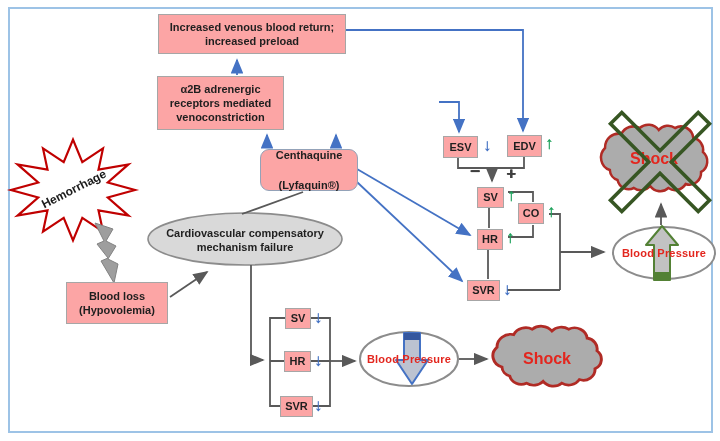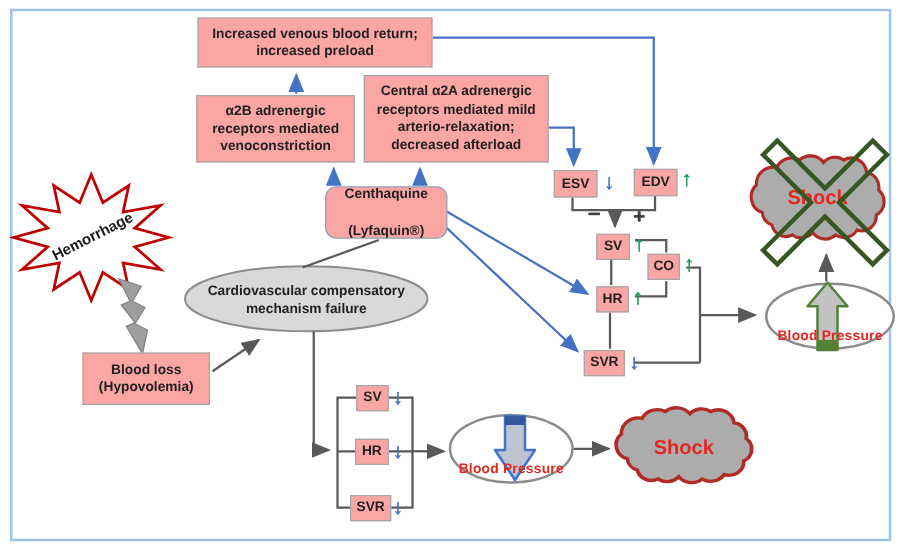--- a/index.html
+++ b/index.html
@@ -22,21 +22,21 @@
     position:absolute;width:16px;text-align:center;font-size:17px;font-weight:900;
     line-height:23px;z-index:4;text-shadow:0.6px 0 0 currentColor;
   }
   .ind.up{color:#1CA15A;}
   .ind.down{color:#4472C4;}
   .sym{position:absolute;z-index:4;color:#3f3f3f;font-weight:900;text-align:center;
        text-shadow:0.7px 0 0 currentColor;}
   .redtx{color:#E3261E;}
   #hemorrhage-text{transform:rotate(-27deg);font-size:12px;color:#1a1a1a;}
   #shock-top-text,#shock-bottom-text{font-size:16px;}
-  .bptx{font-size:11px;letter-spacing:0.2px;margin-top:16px;}
+  .bptx{font-size:11px;letter-spacing:0.2px;}
 </style>
 </head>
 <body>
 
 <div id="figure">
   <div id="frame"></div>
 
   <svg class="layer" width="720" height="441" viewBox="0 0 720 441">
     <defs>
       <marker id="ab" markerWidth="9" markerHeight="7" refX="7.5" refY="3.5" orient="auto">
@@ -109,26 +109,20 @@
     <div>Increased venous blood return;</div>
     <div>increased preload</div>
   </div>
 
   <div class="box" style="left:157px;top:76px;width:127px;height:54px;">
     <div>α2B adrenergic</div>
     <div>receptors mediated</div>
     <div>venoconstriction</div>
   </div>
 
-  <div class="box" style="left:291px;top:60px;width:148px;height:70px;">
-    <div>Central α2A adrenergic</div>
-    <div>receptors mediated mild</div>
-    <div>arterio-relaxation;</div>
-    <div>decreased afterload</div>
-  </div>
 
   <div class="box rounded" style="left:260px;top:149px;width:98px;height:42px;gap:16px;">
     <div>Centhaquine</div>
     <div>(Lyfaquin®)</div>
   </div>
 
   <div class="box small" style="left:443px;top:136px;width:35px;height:22px;">
     <span>ESV</span>
   </div>
   <div class="box small" style="left:507px;top:135px;width:35px;height:22px;">

